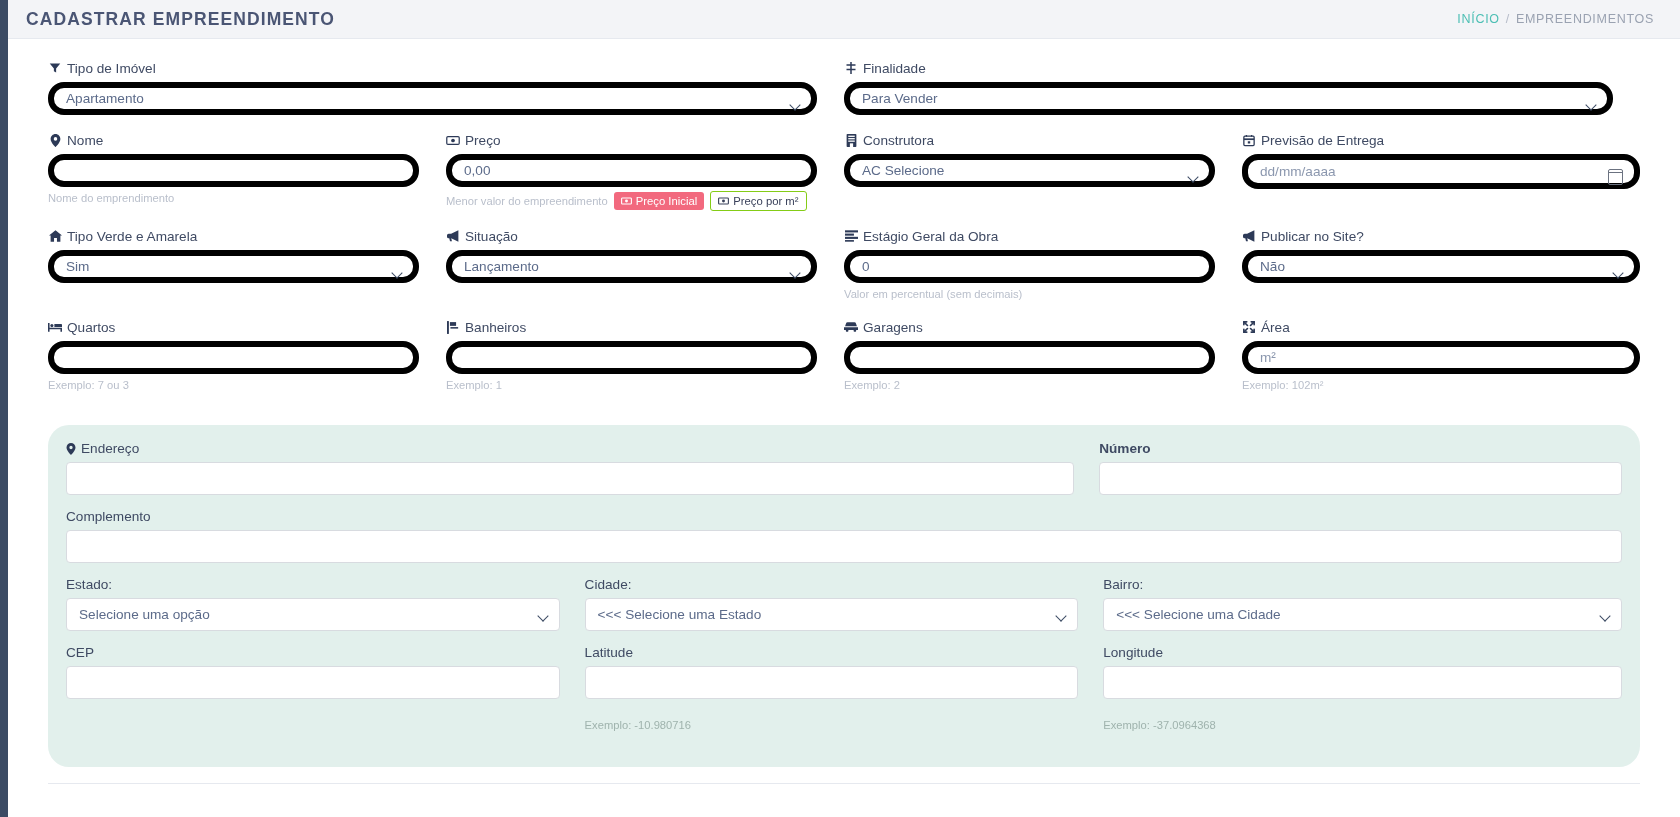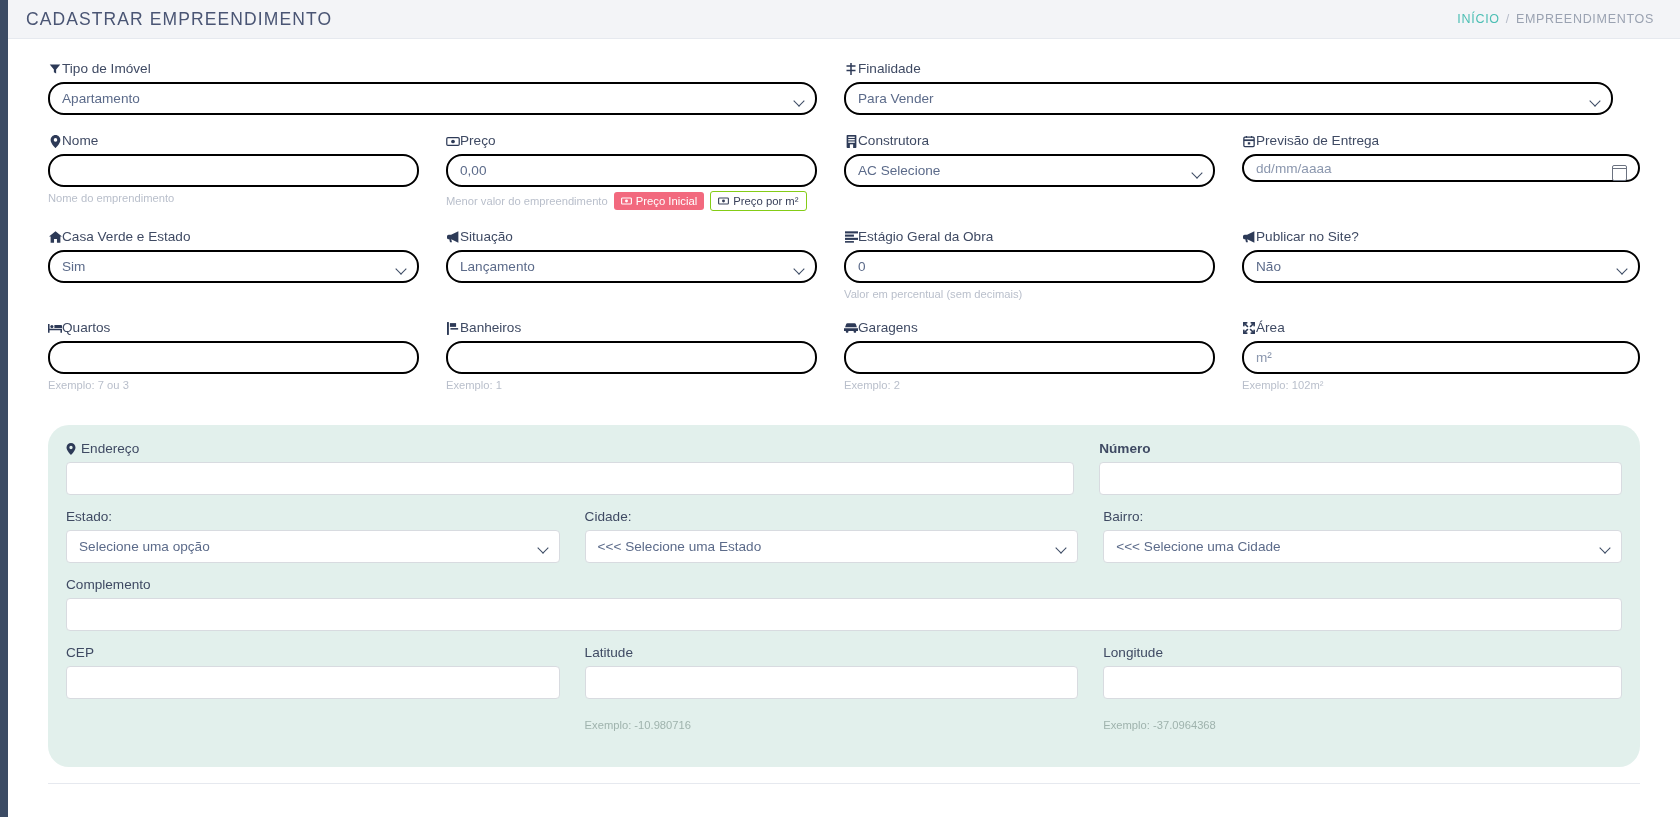--- a/index.html
+++ b/index.html
@@ -30,21 +30,21 @@
     background: #f3f4f7;
     border-bottom: 1px solid #e6e9ef;
     display: flex; align-items: center;
     justify-content: space-between;
     padding: 0 26px 0 18px;
   }
   .page-title {
     font-size: 17.5px;
     letter-spacing: 1.1px;
     color: #4a5574;
-    font-weight: 400;
+    font-weight: 700;
   }
   .breadcrumb {
     font-size: 12.5px;
     letter-spacing: .7px;
     display: flex; align-items: center; gap: 6px;
   }
   .breadcrumb .crumb-link { color: #4dbfb4; }
   .breadcrumb .crumb-sep  { color: #b6bcc9; }
   .breadcrumb .crumb-cur  { color: #9aa2b1; }
 
@@ -60,35 +60,35 @@
   .row { display: flex; margin-bottom: 4px; }
   .col-2 { width: 50%; padding-right: 27px; }
   .col-4 { width: 25%; padding-right: 27px; }
 
   .field { margin-bottom: 14px; }
 
   .field-label {
     font-size: 13.6px;
     color: #3f4a63;
     margin-bottom: 5px;
-    display: flex; align-items: center; 
+    display: flex; gap: 5px;
     line-height: 16px;
   }
   .field-label .ico {
     display: inline-flex;
     align-items: center; justify-content: center;
     color: #2d3a57;
     width: 14px; height: 14px;
     flex: 0 0 14px;
   }
   .field-label .ico svg { display:block; }
 
   .ctrl {
     width: 100%; height: 33px;
-    border: 2px solid #000000;
+    border: 6px solid #000000;
     border-radius: 16px;
     background: #ffffff;
     font-size: 13.6px;
     color: #5c6b8a;
     padding: 0 12px;
     font-family: "Liberation Sans", sans-serif;
     display: flex; align-items: center;
     position: relative;
   }
   .ctrl.sel::after {
@@ -302,35 +302,35 @@
             <span class="ico">
               <svg width="12" height="13" viewBox="0 0 14 15" fill="none" stroke="currentColor" stroke-width="1.5">
                   <rect x="1" y="2.5" width="12" height="11" rx="1.2"></rect>
                   <path d="M1 6h12" stroke-width="2"></path>
                   <path d="M4 1v2M10 1v2"></path>
                   <rect x="5.6" y="8.4" width="2.8" height="2.6" fill="currentColor" stroke="none"></rect>
                 </svg>
             </span>
             <span>Previsão de Entrega</span>
           </div>
-          <div class="ctrl ph date" style="height:28px">dd/mm/aaaa</div>
+          <div class="ctrl ph date" style="height:35px">dd/mm/aaaa</div>
         </div>
       </div>
     </div>
 
     <div class="row">
       <div class="col-4">
         <div class="field">
           <div class="field-label">
             <span class="ico">
               <svg width="13" height="12" viewBox="0 0 16 14" fill="currentColor">
                   <path d="M8 0L0 6.4h2V14h4.2V9.6h3.6V14H14V6.4h2z"></path>
                 </svg>
             </span>
-            <span>Casa Verde e Estado</span>
+            <span>Tipo Verde e Amarela</span>
           </div>
           <div class="ctrl sel">Sim</div>
         </div>
       </div>
       <div class="col-4">
         <div class="field">
           <div class="field-label">
             <span class="ico">
               <svg width="13" height="12" viewBox="0 0 16 14" fill="currentColor">
                   <path d="M14 0L5 4.2H2A2 2 0 0 0 0 6.2v1.6a2 2 0 0 0 2 2h.8l.9 3.6h2.4l-.9-3.6L14 14z"></path>
@@ -468,61 +468,61 @@
         <div class="addr-field">
           <div class="addr-label">
             <span>Número</span>
           </div>
           <div class="addr-input"></div>
         </div>
       </div>
     </div>
 
     <div class="addr-row">
-      <div class="w-third">
-        <div class="addr-field">
-          <div class="addr-label">
-            <span>Estado:</span>
-          </div>
-          <div class="addr-input sel">Selecione uma opção</div>
-        </div>
-      </div>
-      <div class="w-third">
-        <div class="addr-field">
-          <div class="addr-label">
-            <span>Cidade:</span>
-          </div>
-          <div class="addr-input sel">&lt;&lt;&lt; Selecione uma Estado</div>
-        </div>
-      </div>
-      <div class="w-third-last">
-        <div class="addr-field">
-          <div class="addr-label">
-            <span>Bairro:</span>
-          </div>
-          <div class="addr-input sel">&lt;&lt;&lt; Selecione uma Cidade</div>
-        </div>
-      </div>
-    </div>
-
-    <div class="addr-row">
       <div class="w-full">
         <div class="addr-field">
           <div class="addr-label">
             <span>Complemento</span>
           </div>
           <div class="addr-input"></div>
         </div>
       </div>
     </div>
 
     <div class="addr-row">
       <div class="w-third">
         <div class="addr-field">
           <div class="addr-label">
+            <span>Estado:</span>
+          </div>
+          <div class="addr-input sel">Selecione uma opção</div>
+        </div>
+      </div>
+      <div class="w-third">
+        <div class="addr-field">
+          <div class="addr-label">
+            <span>Cidade:</span>
+          </div>
+          <div class="addr-input sel">&lt;&lt;&lt; Selecione uma Estado</div>
+        </div>
+      </div>
+      <div class="w-third-last">
+        <div class="addr-field">
+          <div class="addr-label">
+            <span>Bairro:</span>
+          </div>
+          <div class="addr-input sel">&lt;&lt;&lt; Selecione uma Cidade</div>
+        </div>
+      </div>
+    </div>
+
+    <div class="addr-row">
+      <div class="w-third">
+        <div class="addr-field">
+          <div class="addr-label">
             <span>CEP</span>
           </div>
           <div class="addr-input"></div>
         </div>
       </div>
       <div class="w-third">
         <div class="addr-field">
           <div class="addr-label">
             <span>Latitude</span>
           </div>

